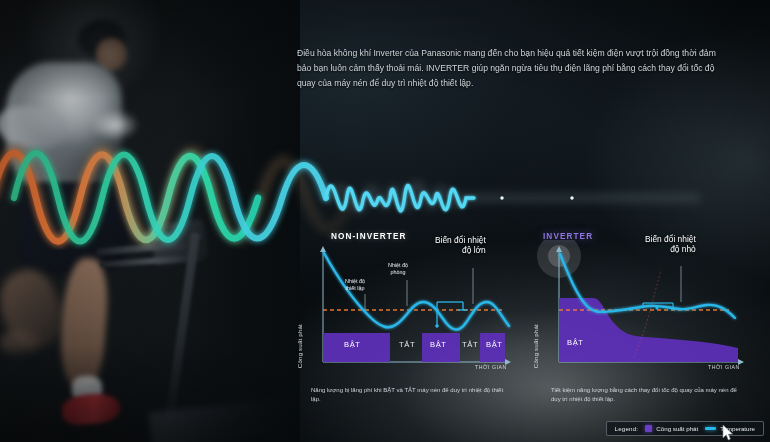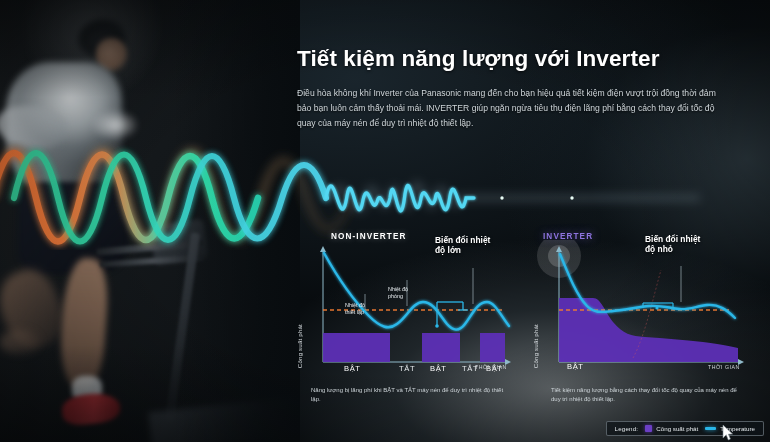--- a/index.html
+++ b/index.html
@@ -190,25 +190,25 @@
     writing-mode: vertical-rl;
     transform: rotate(180deg);
     white-space:nowrap;
   }
   .axis-x-label{
     position:absolute; font-size:5.2px; color:#d3d8dc; letter-spacing:.55px;
   }
 
   .ann{
     position:absolute; color:#e9eef1; font-size:5.4px;
-    line-height:1.28; white-space:nowrap;margin-top:24px;
+    line-height:1.28; text-align:center; white-space:nowrap;
   }
   .ann-big{
-    position:absolute; color:#ffffff; font-size:8.4px; font-weight:bold;
-    line-height:1.22; text-align:left; white-space:nowrap;
+    position:absolute; color:#ffffff; font-size:8.4px; font-weight:normal;
+    line-height:1.22; text-align:right; white-space:nowrap;
     text-shadow:0 1px 3px rgba(0,0,0,.7);
   }
 
   .caption{
     position:absolute; color:#cdd4d8; font-size:6.0px; line-height:1.58;
   }
   .cap-left{ left:14px; top:158px; width:200px; }
   .cap-right{ left:18px; top:158px; width:196px; }
 
   
@@ -316,21 +316,20 @@
       <path d="M470,58 C486,58 500,58 520,58 L700,58" fill="none" stroke="url(#gradFlat)" stroke-width="4.4" stroke-linecap="round" filter="url(#glowSm)"></path>
       <path d="M470,63 L690,63" fill="none" stroke="rgba(47,199,154,.28)" stroke-width="3" filter="url(#blurHeavy)"></path>
       <circle cx="502" cy="58" r="1.7" fill="#eafdf6"></circle>
       <circle cx="572" cy="58" r="1.7" fill="#eafdf6"></circle>
     </svg>
   </div>
 
   <div class="bg-vignette"></div>
 
   <div class="copy">
-    <h1 class="headline">Tiết kiệm năng lượng với Inverter</h1>
     <p class="body-copy">Điều hòa không khí Inverter của Panasonic mang đến cho bạn hiệu quả tiết kiệm điện vượt trội đồng thời đảm bảo bạn luôn cảm thấy thoải mái. INVERTER giúp ngăn ngừa tiêu thụ điện lãng phí bằng cách thay đổi tốc độ quay của máy nén để duy trì nhiệt độ thiết lập.</p>
   </div>
 
   <div class="charts">
 
     <div class="panel panel-left">
       <div class="panel-title">NON-INVERTER</div>
       <div class="axis-y-label">Công suất phát</div>
 
       <svg class="chart-svg" width="232" height="150" viewBox="0 0 232 150">

